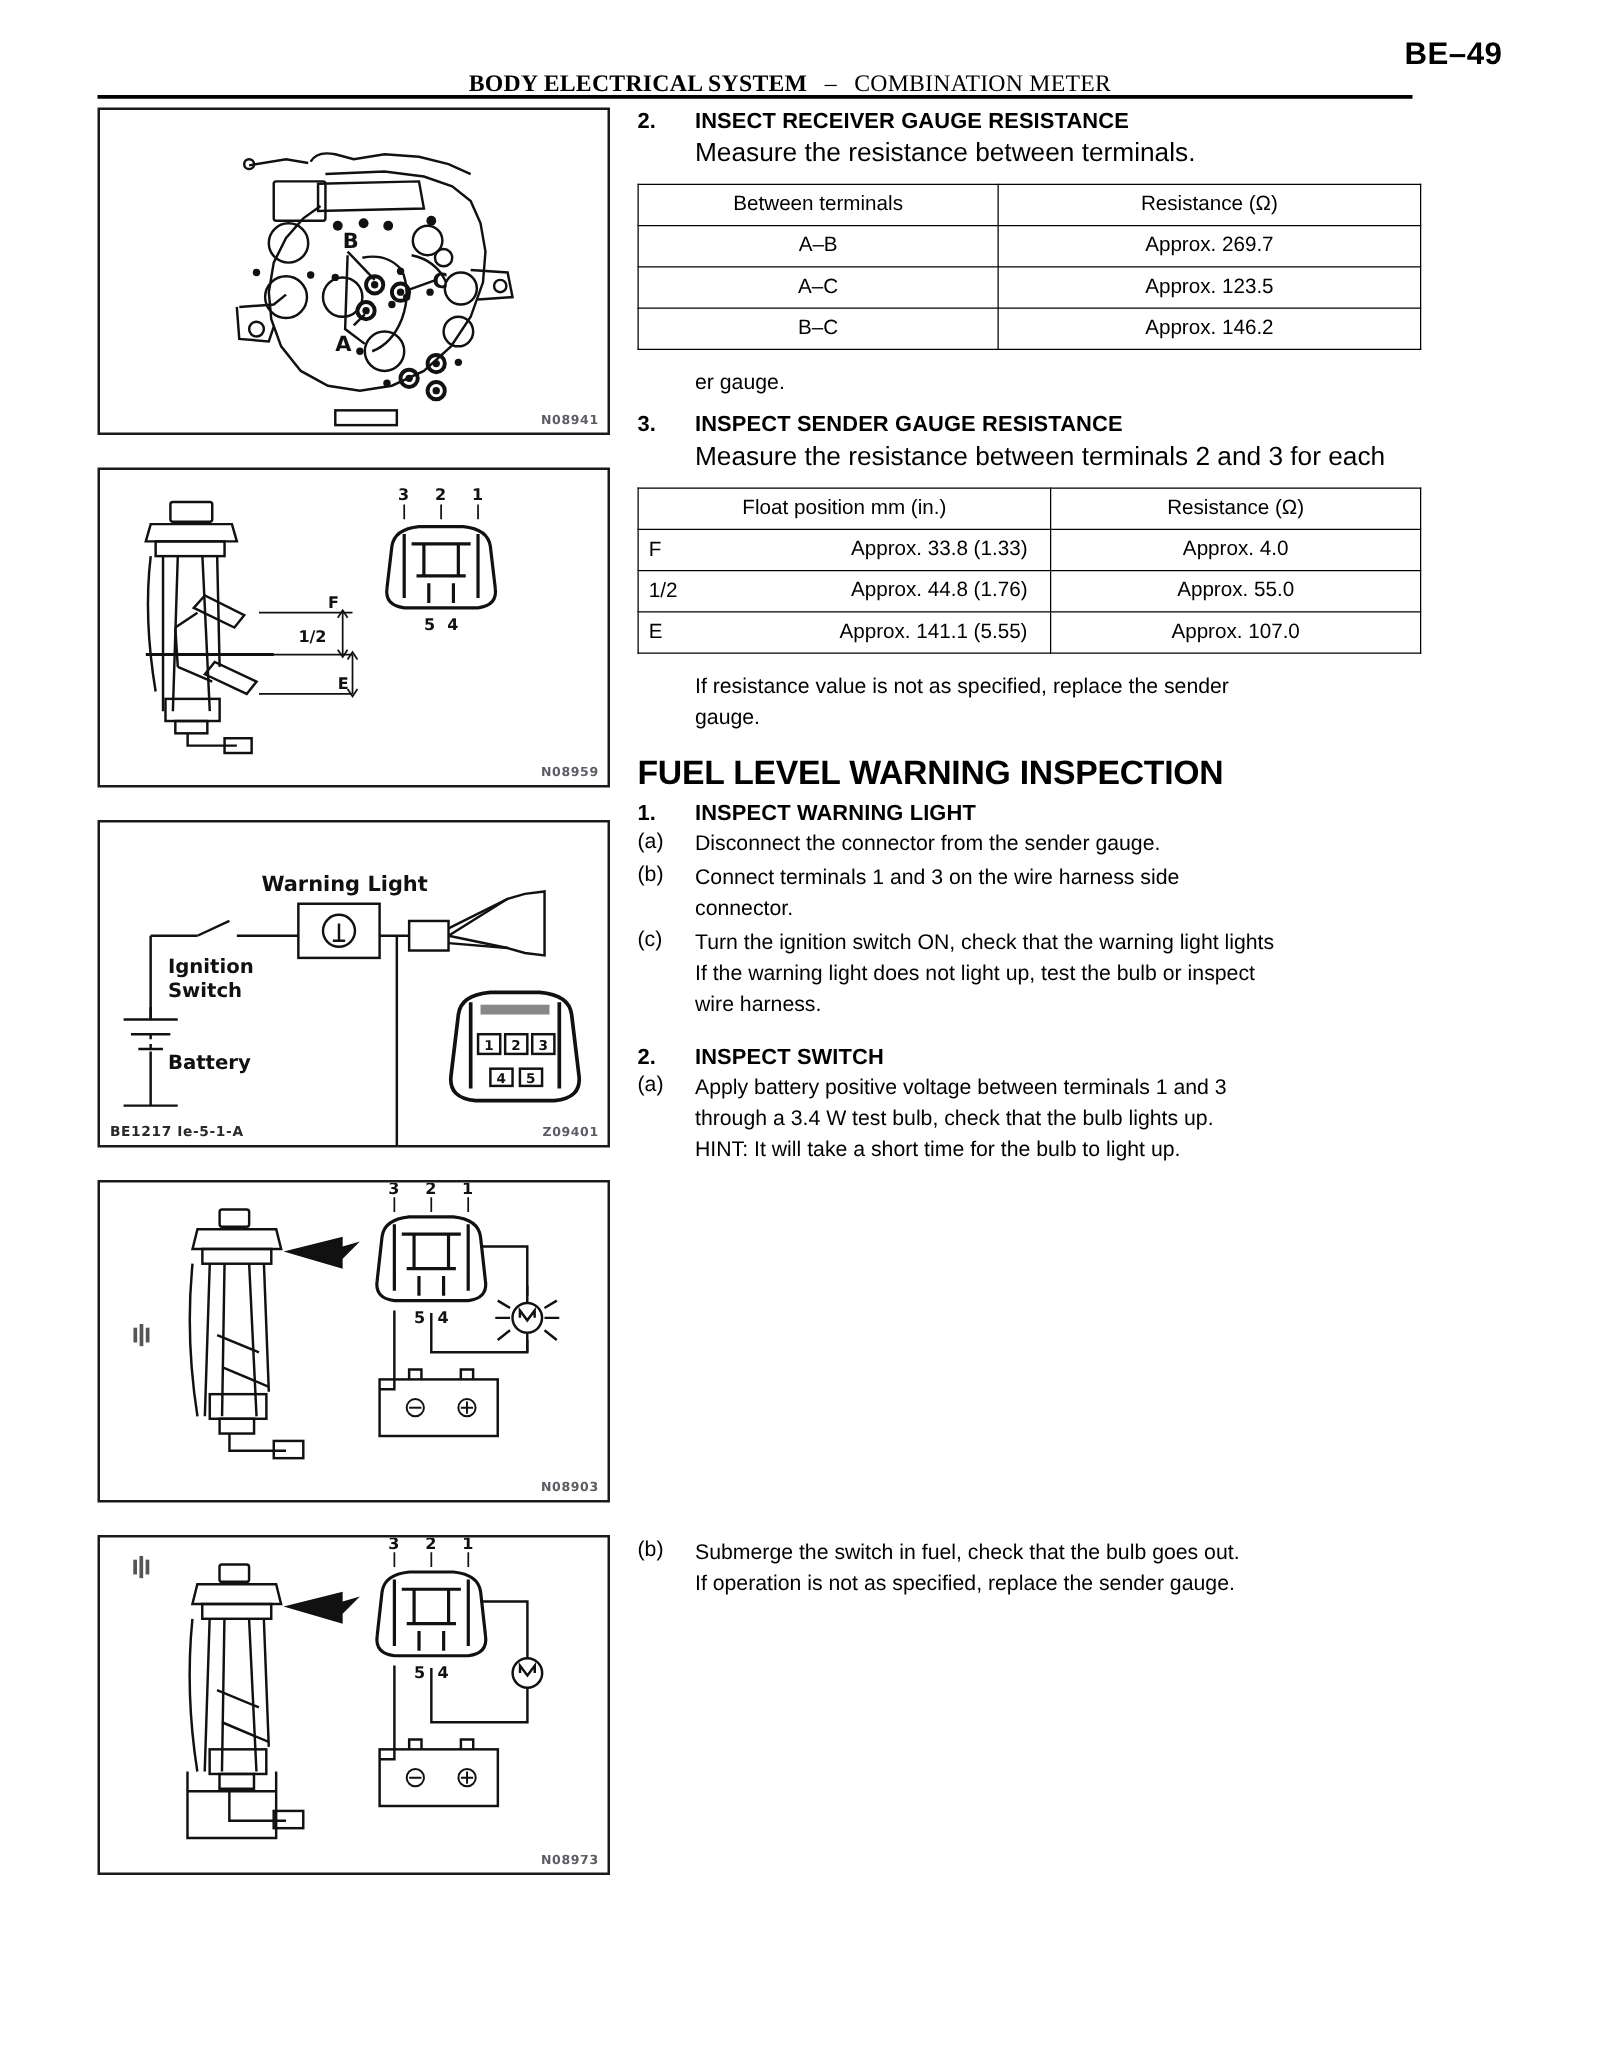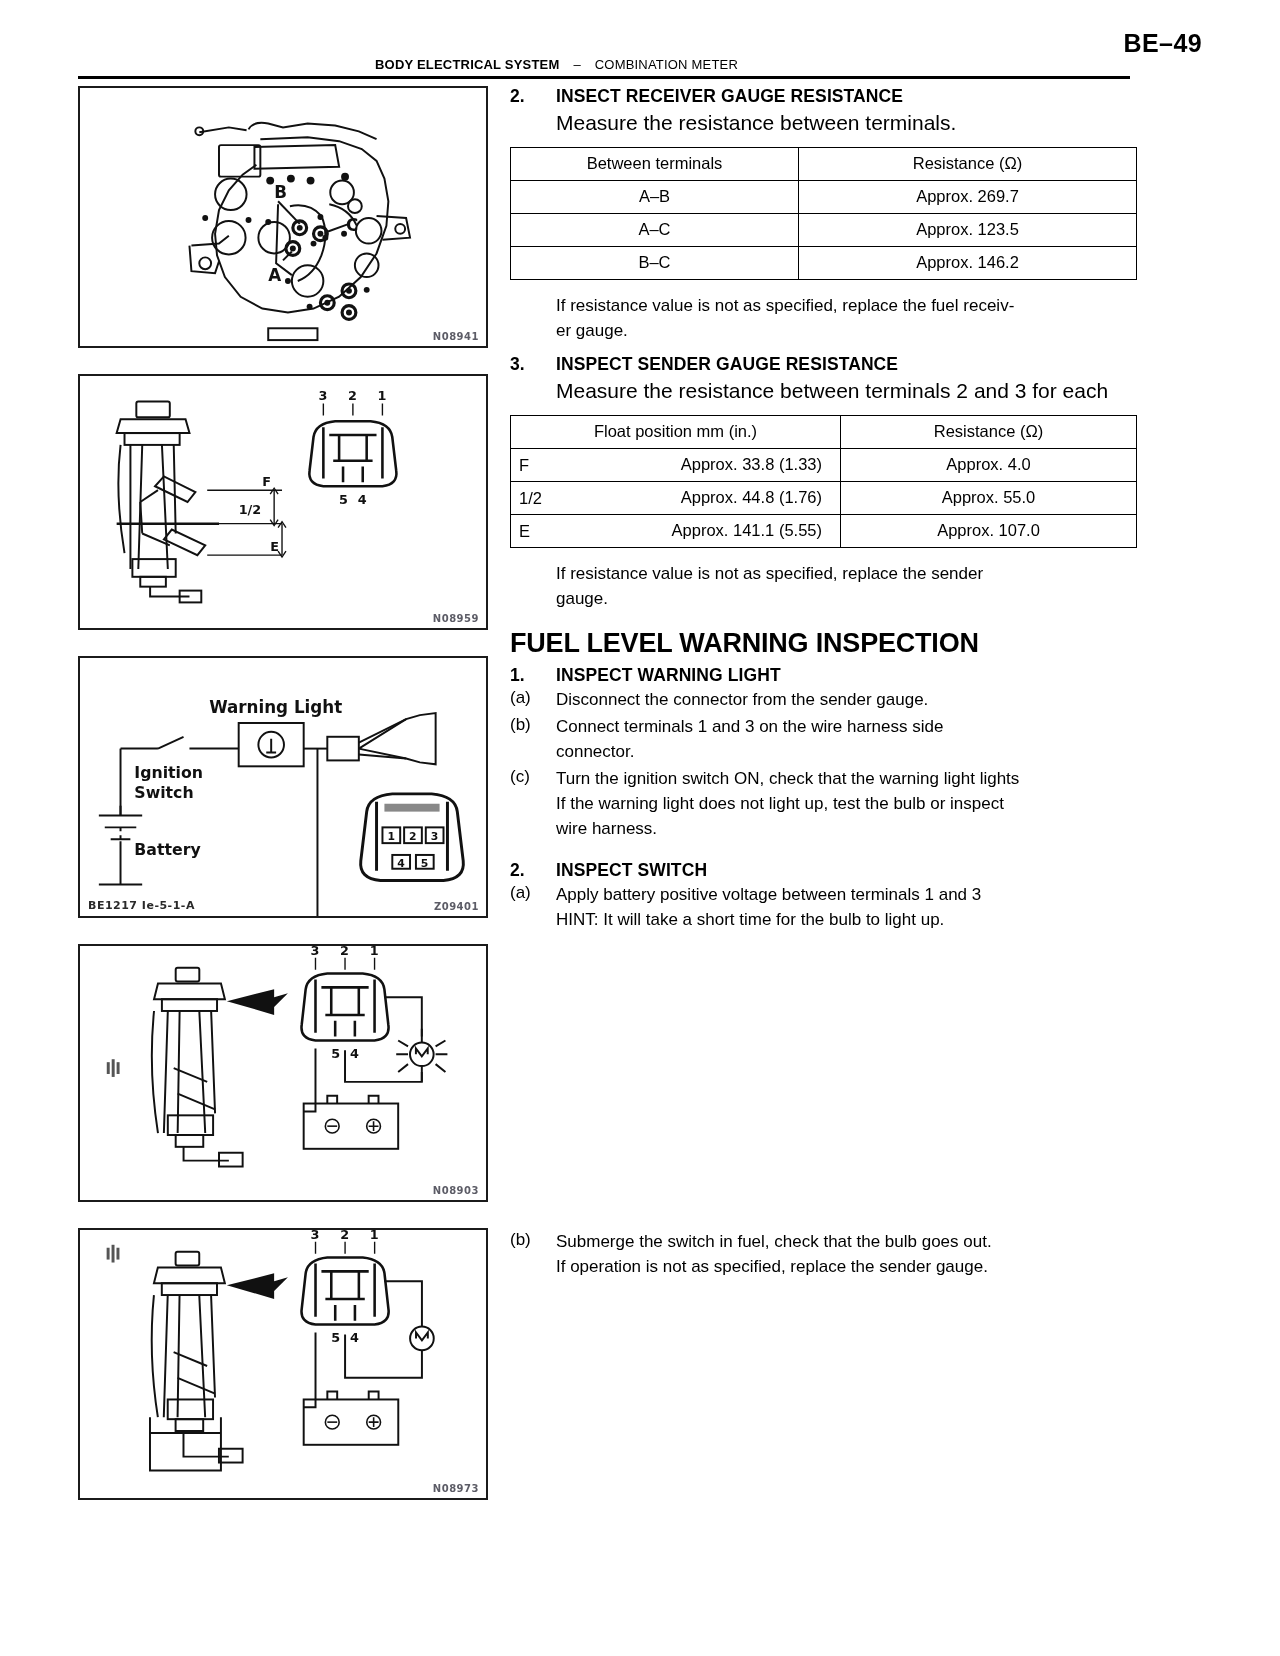--- a/index.html
+++ b/index.html
@@ -23,22 +23,23 @@
   }
   #page-code {
     position: absolute;
     right: 78px; top: 29px;
     font-size: 25px; font-weight: bold;
     letter-spacing: 0.4px;
   }
   #header-center {
     position: absolute;
     left: 375px; top: 57px;
-    font-size: 13px;
+    font-size: 19px;
     white-space: nowrap;
+    font-family: Liberation Serif, serif;
   }
   #header-center .sys {
     font-weight: bold; letter-spacing: 0.2px;
   }
   #header-center .dash {
     display: inline-block; padding: 0 14px; font-weight: normal;
   }
   #header-center .sub {
     letter-spacing: 0.2px;
   }
@@ -530,21 +531,20 @@
         <td>Approx. 123.5</td>
       </tr>
       <tr>
         <td>B–C</td>
         <td>Approx. 146.2</td>
       </tr>
     </tbody>
   </table>
 
   <div class="after-table">
-    <span>If resistance value is not as specified, replace the fuel receiv-</span>
     <span class="lastline">er gauge.</span>
   </div>
 
   <div class="gap-sm"></div>
 
   <div class="step-row">
     <div class="step-num">3.</div>
     <div class="step-title">INSPECT SENDER GAUGE RESISTANCE</div>
   </div>
   <div class="step-body just">
@@ -625,20 +625,21 @@
 
   <div class="step-row">
     <div class="step-num">2.</div>
     <div class="step-title">INSPECT SWITCH</div>
   </div>
 
   <div class="letter-row">
     <div class="letter-tag">(a)</div>
     <div class="letter-text just">
       <span>Apply battery positive voltage between terminals 1 and 3</span>
+      <span class="lastline">through a 3.4 W test bulb, check that the bulb lights up.</span>
       <span class="lastline">HINT: It will take a short time for the bulb to light up.</span>
     </div>
   </div>
 
 </div>
 
 <div id="bottom-block">
   <div class="letter-row">
     <div class="letter-tag">(b)</div>
     <div class="letter-text">

